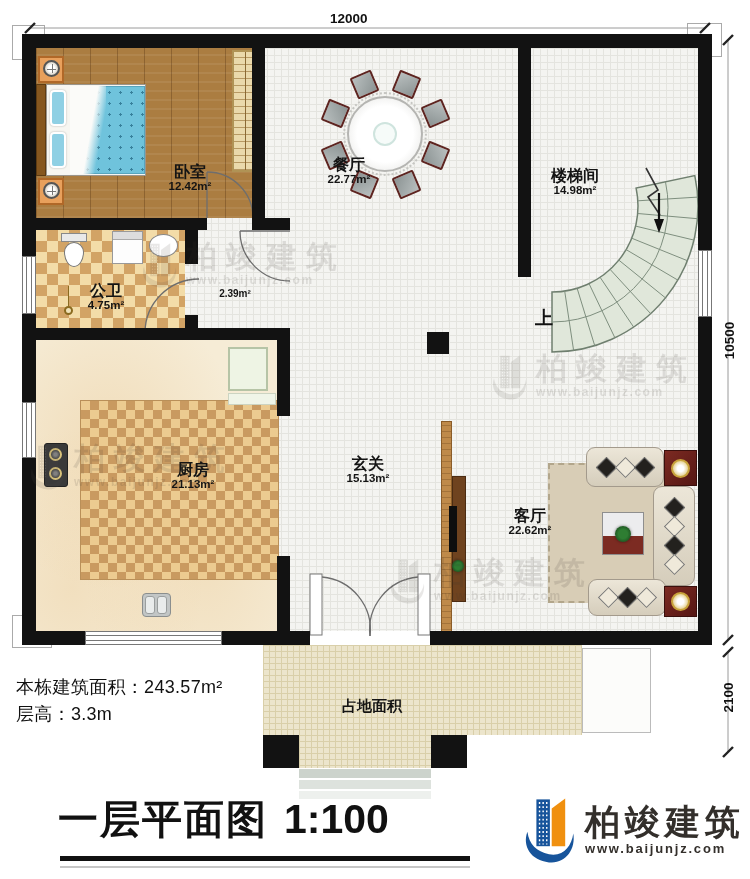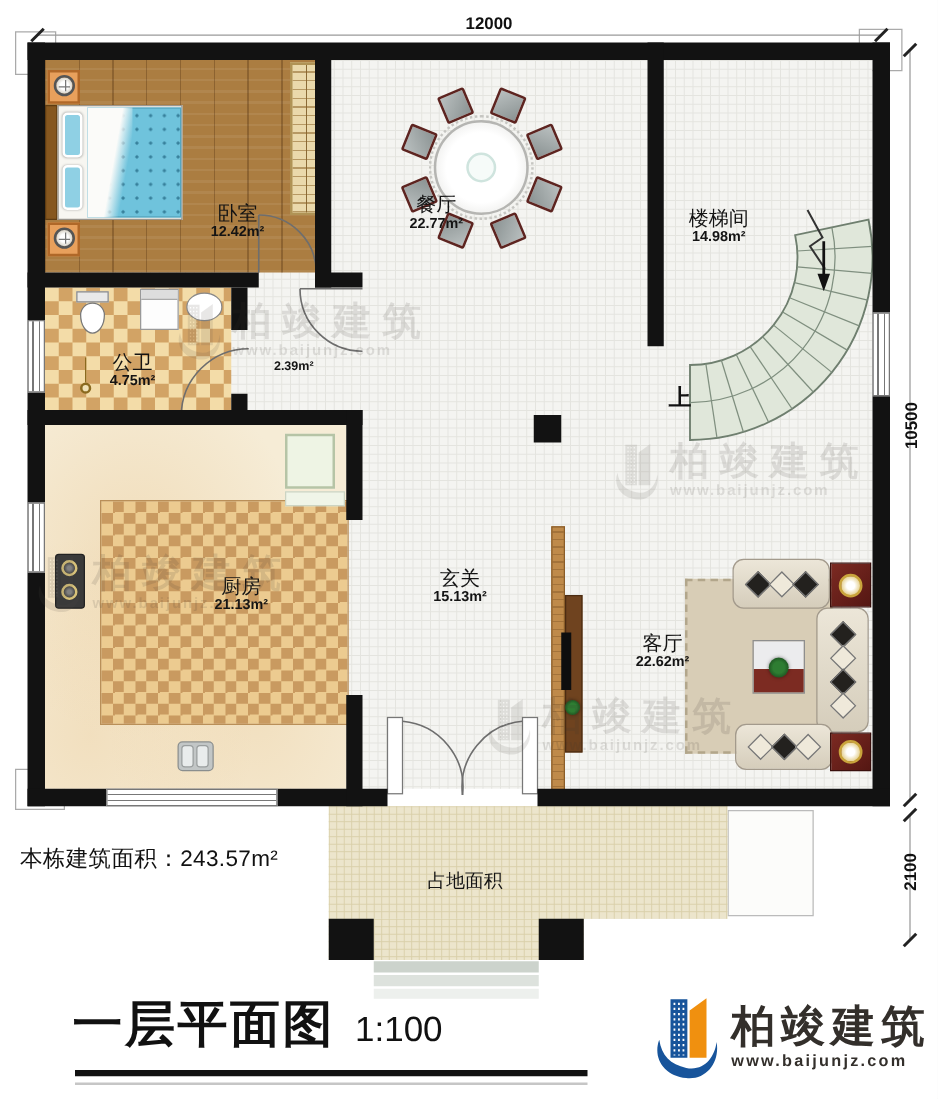--- a/index.html
+++ b/index.html
@@ -77,37 +77,37 @@
   .pw-l{background:#efe9da;}
   .sidetable{background:linear-gradient(135deg,#7c2a22,#551713);border:1px solid #3a0f0c;display:flex;align-items:center;justify-content:center;}
   .sidetable .lamp2{width:15px;height:15px;border-radius:50%;border:2px solid #c9a43c;background:radial-gradient(#fff 30%,#e0c87c 80%);}
   .coffee{background:linear-gradient(180deg,#ececee 0 55%,#7c2b22 55%);border:1px solid #8e8e8e;display:flex;align-items:center;justify-content:center;}
   .dtable{border-radius:50%;background:radial-gradient(#ffffff 55%,#e6e6e3 90%);border:2px solid #b5b5b2;
           outline:2px dotted #c6c6c2;outline-offset:2px;z-index:15;}
   .dtable-inner{border-radius:50%;border:2px solid #cfe4de;background:#f6fbf9;}
   .chair{width:19px;height:19px;background:linear-gradient(135deg,#b9bfbf,#8b9393);border:2px solid #5d2420;border-radius:2px;z-index:14;}
   
   .room-label{z-index:40;text-align:center;transform:translate(-50%,-50%);white-space:nowrap;color:#141414;line-height:1.08;}
-  .room-label .nm{font-size:16px;font-weight:400;display:block;}
+  .room-label .nm{font-size:16px;font-weight:700;display:block;}
   .room-label .ar{font-size:11.5px;font-weight:700;display:block;}
   .up-label{z-index:40;font-size:18px;font-weight:700;color:#111;transform:translate(-50%,-50%);}
   .dim-text{z-index:40;font-size:13.5px;font-weight:700;color:#111;}
   .rot{transform:rotate(-90deg);transform-origin:center;}
   
   .overlay{position:absolute;left:0;top:0;z-index:20;pointer-events:none;}
   
   .wm{z-index:45;display:flex;align-items:center;gap:8px;opacity:.13;color:#3a352f;pointer-events:none;}
   .wm .wm-name{font-size:31px;font-weight:700;letter-spacing:9px;line-height:1;}
   .wm .wm-url{font-size:12px;font-weight:700;letter-spacing:1.5px;line-height:1.4;}
   
   .info-block{left:16px;top:674px;z-index:40;}
   .info-line{font-size:18px;color:#111;line-height:27px;letter-spacing:.3px;}
   .title-block{left:58px;top:792px;z-index:40;color:#111;white-space:nowrap;}
   .title-text{font-size:40px;font-weight:600;letter-spacing:2px;}
-  .title-scale{font-size:28px;font-weight:400;margin-left:16px;}
+  .title-scale{font-size:41px;font-weight:700;margin-left:16px;}
   .title-rule1{left:60px;top:856px;width:410px;height:5px;background:#111;z-index:40;}
   .title-rule2{left:60px;top:866px;width:410px;height:2px;background:#c6c6c6;z-index:40;}
   .logo{left:522px;top:794px;z-index:40;display:flex;align-items:center;gap:9px;color:#332f2b;}
   .logo-name{font-size:35px;font-weight:700;letter-spacing:5px;line-height:1.05;}
   .logo-url{font-size:13px;font-weight:700;letter-spacing:1.8px;}
 </style>
 </head>
 <body>
 
 <svg width="0" height="0" style="position:absolute">
@@ -327,21 +327,21 @@
   </div>
   <div class="abs room-label" style="left:530px;top:522px;">
     <span class="nm">客厅</span>
     <span class="ar">22.62m²</span>
   </div>
   <div class="abs up-label" style="left:544px;top:318px;">上</div>
   <div class="abs room-label" style="left:372px;top:706px;">
     <span class="nm" style="font-size:15px;">占地面积</span>
   </div>
 
-  <div class="abs dim-text" style="left:330px;top:11px;width:80px;text-align:right;">
+  <div class="abs dim-text" style="left:330px;top:11px;width:80px;text-align:left;">
     <span>12000</span>
   </div>
   <div class="abs dim-text rot" style="left:700px;top:333px;width:58px;text-align:center;">
     <span>10500</span>
   </div>
   <div class="abs dim-text rot" style="left:705px;top:690px;width:46px;text-align:center;">
     <span>2100</span>
   </div>
 
   <div class="abs wm" style="left:140px;top:240px;">
@@ -378,20 +378,23 @@
     <div>
         <div class="wm-name">柏竣建筑</div>
          <div class="wm-url">www.baijunjz.com</div>
       </div>
   </div>
 
   <div class="abs info-block">
     <div class="info-line">
       <span>本栋建筑面积：</span><span>243.57m²</span>
     </div>
+    <div class="info-line">
+      <span>层高：</span><span>3.3m</span>
+    </div>
   </div>
 
   <div class="abs title-block">
     <span class="title-text">一层平面图</span><span class="title-scale">1:100</span>
   </div>
   <div class="abs title-rule1"></div>
   <div class="abs title-rule2"></div>
 
   <div class="abs logo">
     <svg width="54" height="72" viewBox="0 0 60 80">

